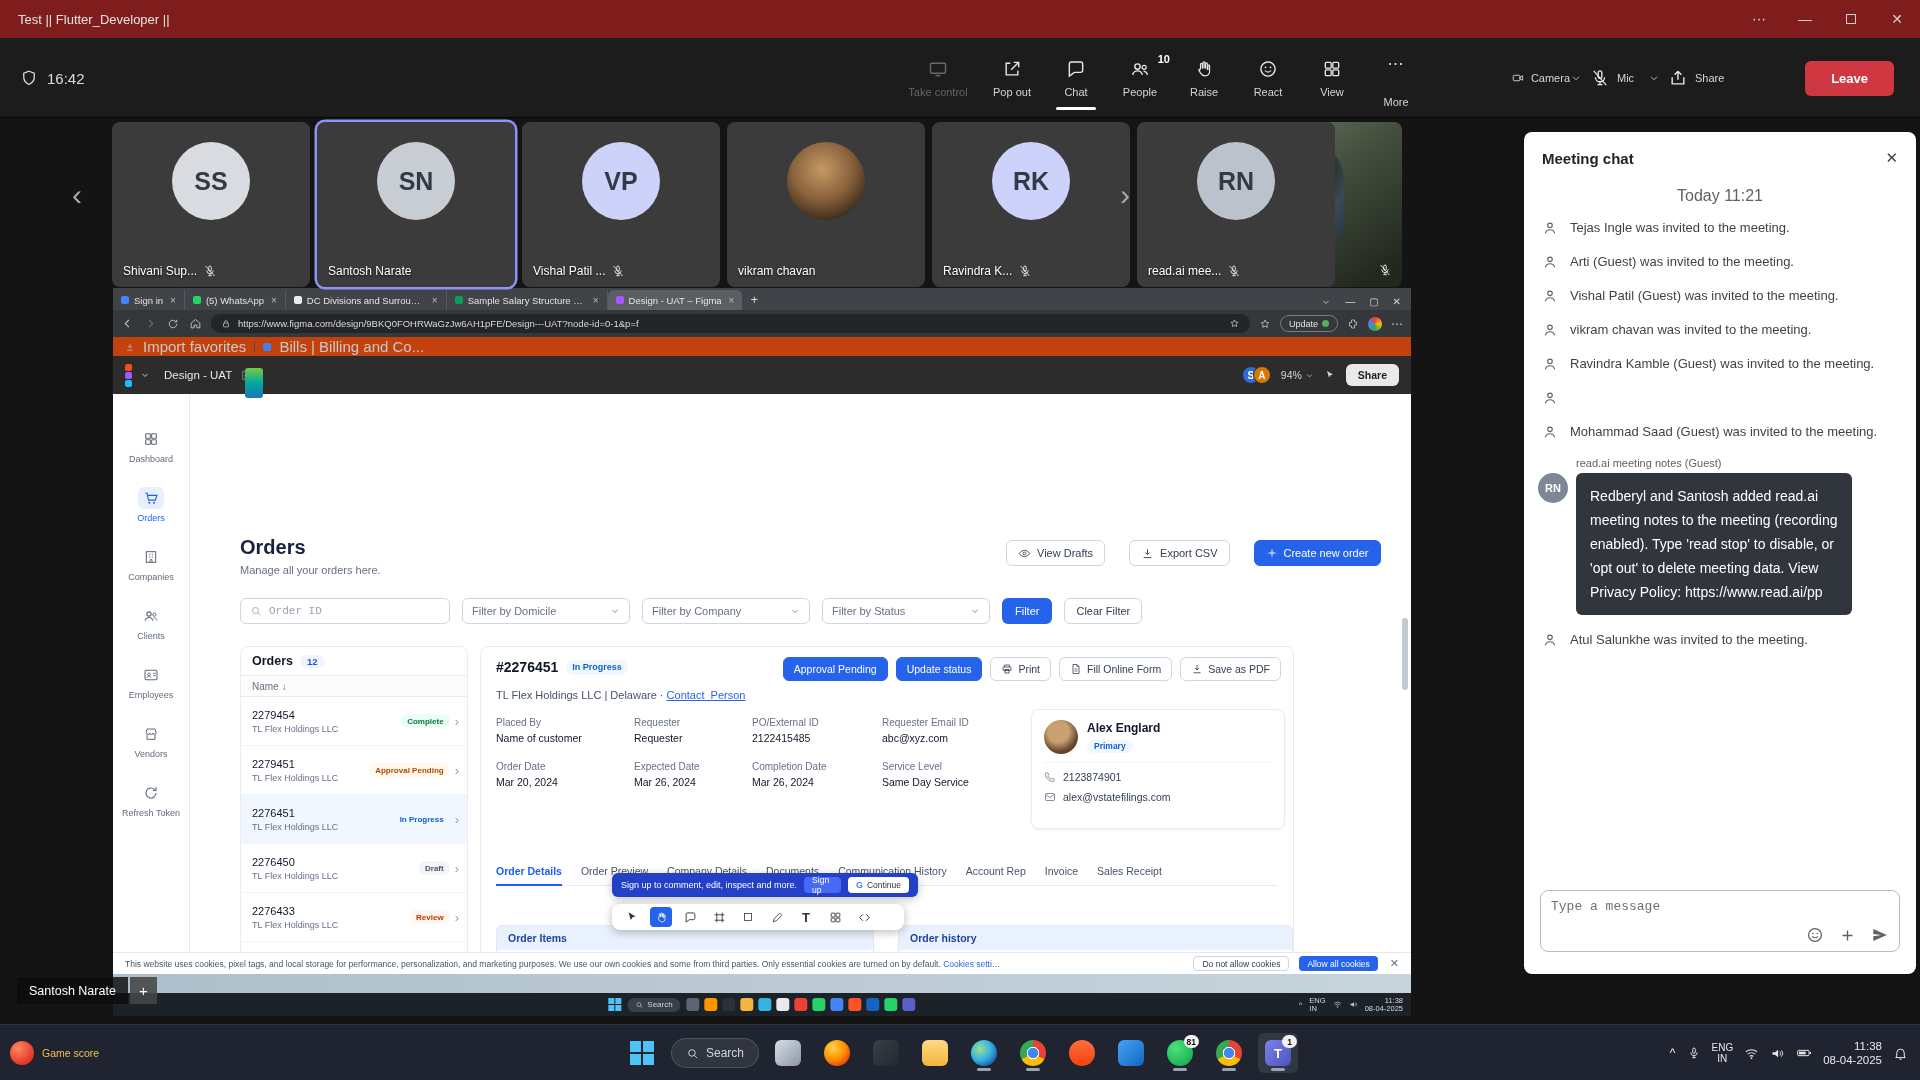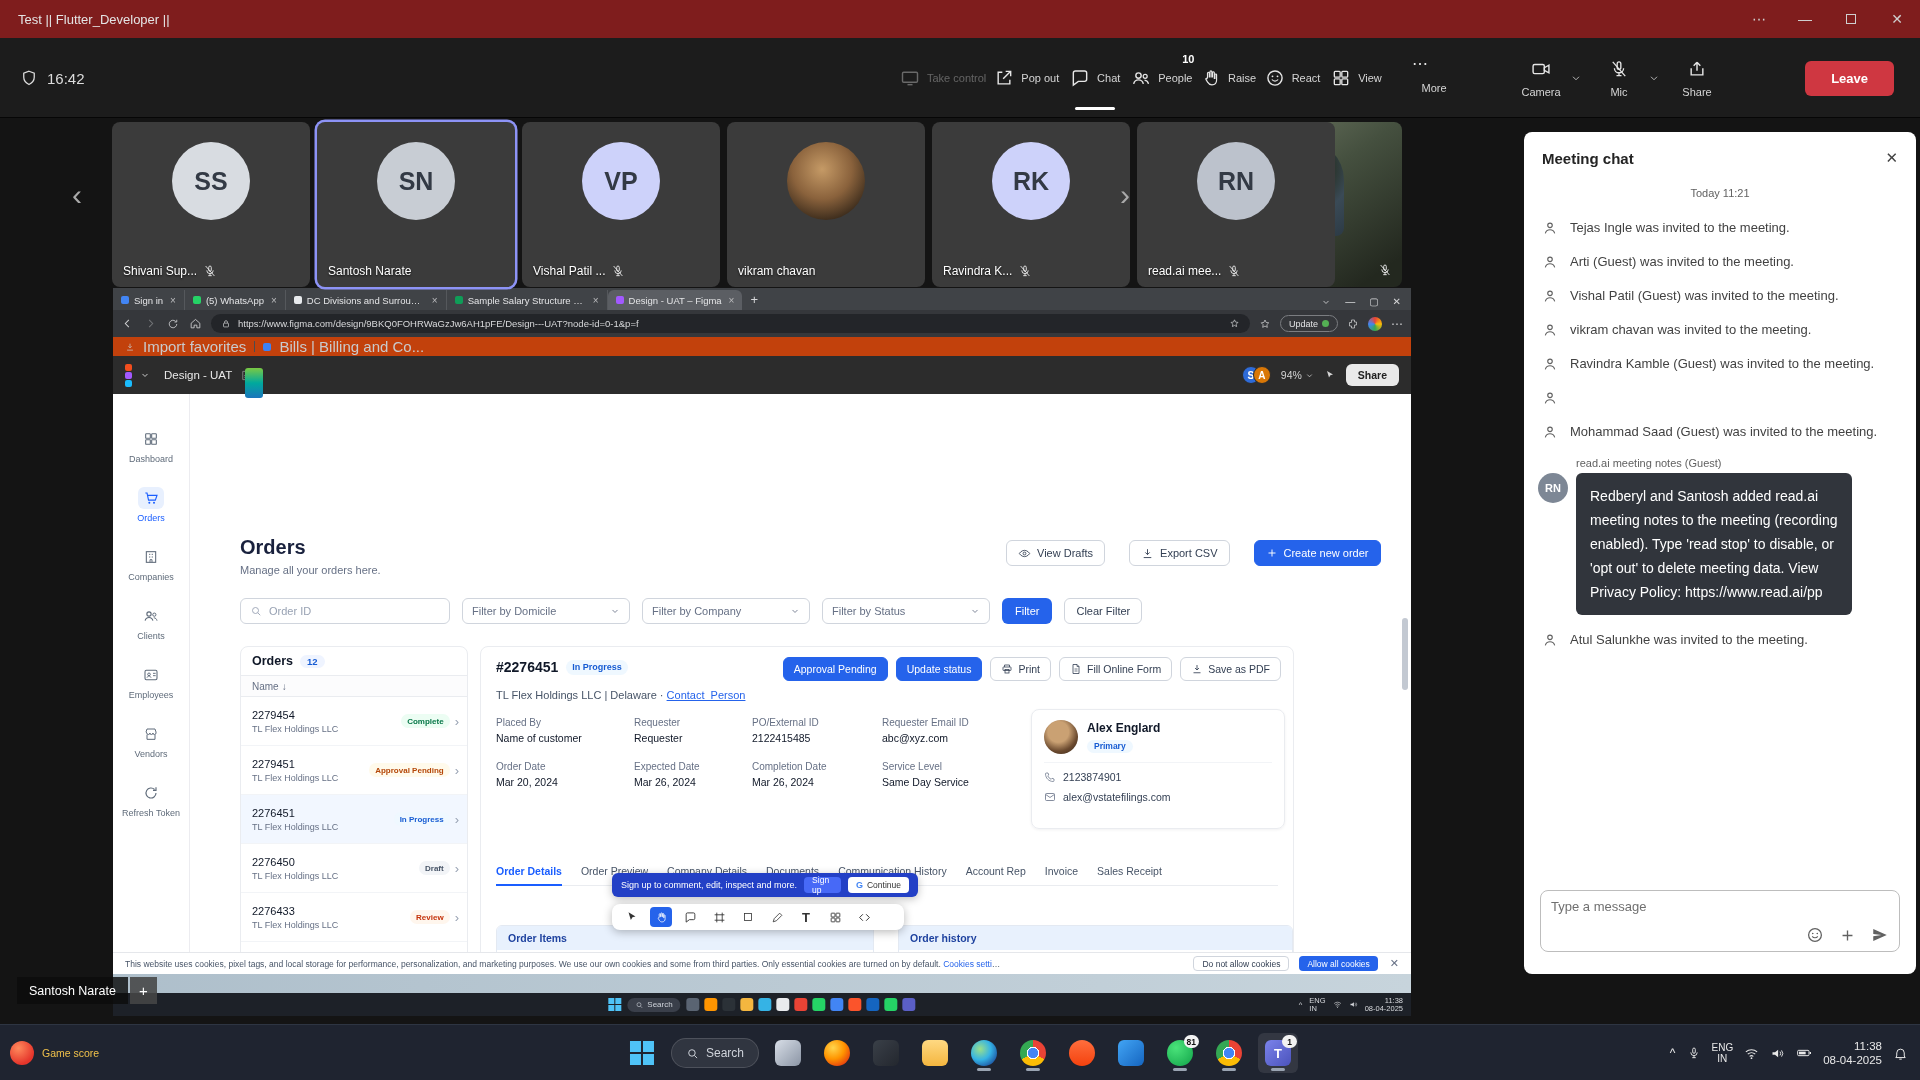--- a/index.html
+++ b/index.html
@@ -1,39 +1,39 @@
 <!DOCTYPE html>
 <html><head>
 <meta charset="utf-8">
 <style>
 *{margin:0;padding:0;box-sizing:border-box}
 html,body{width:1920px;height:1080px;overflow:hidden;background:#101010;font-family:"Liberation Sans",sans-serif}
 .app{position:relative;width:1920px;height:1080px;background:#141414;overflow:hidden}
 svg{display:block}
 button{font-family:inherit;border:none;background:none;cursor:pointer}
-input{font-family:Liberation Sans, sans-serif;outline:none}
+input{font-family:Liberation Mono, monospace;outline:none}
 
 
 .titlebar{position:absolute;top:0;left:0;right:0;height:38px;background:#7f1d1d;display:flex;align-items:center;color:#e4e4e4;z-index:30}
 .tb-title{margin-left:18px;font-size:13px}
 .tb-controls{margin-left:auto;display:flex;height:100%}
 .wbtn{width:46px;display:flex;align-items:center;justify-content:center;color:#cfcfcf;font-size:14px}
 .wbtn .maxbox{width:10px;height:10px;border:1.3px solid #cfcfcf}
 
 
 .meetbar{position:absolute;top:38px;left:0;right:0;height:80px;background:#1c1c1c;border-bottom:1px solid #060606;z-index:29}
 .timer{position:absolute;left:20px;top:0;height:80px;display:flex;align-items:center;gap:9px;color:#dcdcdc;font-size:15px}
 .actions{position:absolute;left:896px;top:0;height:80px;display:flex}
-.abtn{min-width:64px;padding:0 4px;height:80px;display:flex;align-items:center;justify-content:center;gap:7px;color:#e6e6e6;position:relative}
+.abtn{min-width:64px;padding:0 4px;height:80px;display:flex;flex-direction:column;align-items:center;justify-content:center;gap:7px;color:#e6e6e6;position:relative}
 .abtn .lbl{font-size:11px;color:#d5d5d5;white-space:nowrap}
 .abtn.active:after{content:"";position:absolute;bottom:8px;left:50%;transform:translateX(-50%);width:40px;height:3px;background:#fff;border-radius:2px}
 .abtn.disabled{opacity:.38}
 .abtn .cnt{position:absolute;top:15px;right:2px;font-size:11px;font-weight:700;color:#fff}
 .devices{position:absolute;left:1512px;top:0;height:80px;display:flex;align-items:center}
-.dvc{display:flex;flex-direction:column;align-items:center;gap:7px;color:#e6e6e6;width:58px}
+.dvc{display:flex;flex-direction:row;align-items:center;gap:7px;color:#e6e6e6;width:58px}
 .dvc .lbl{font-size:11px;color:#d5d5d5}
 .dvchev{color:#b5b5b5;margin:0 8px 0 0}
 .leave{position:absolute;right:26px;top:23px;height:35px;padding:0 26px;background:#cf3741;color:#fff;font-size:13px;font-weight:700;border-radius:6px}
 
 
 .stripchev{position:absolute;top:178px;color:#a9a9a9;font-size:30px;z-index:5;cursor:pointer}
 .tilesrow{position:absolute;left:112px;top:122px;display:flex;gap:7px;z-index:4}
 .vtile{width:198px;height:165px;background:#3b3b3b;border-radius:8px;position:relative;flex:none}
 .vtile.active{box-shadow:0 0 0 2.5px #8d93f6}
 .pavatar{position:absolute;left:50%;top:20px;transform:translateX(-50%);width:78px;height:78px;border-radius:50%;display:flex;align-items:center;justify-content:center;font-size:25px;font-weight:700;color:#333a45;background:#c8cdd4}
@@ -173,21 +173,21 @@
 
 .presenter{position:absolute;left:17px;top:977px;display:flex;z-index:10}
 .presenter .pl{background:rgba(12,12,12,.82);color:#fff;font-size:12.5px;display:flex;align-items:center;padding:0 12px;height:27px}
 .presenter .pp{width:27px;height:27px;margin-left:2px;background:rgba(70,70,70,.88);color:#fff;display:flex;align-items:center;justify-content:center;font-size:15px}
 
 
 .chat{position:absolute;left:1524px;top:132px;width:392px;height:842px;background:#fff;border-radius:8px;z-index:20;overflow:hidden}
 .chat-h{display:flex;align-items:center;padding:17px 18px 10px}
 .chat-h .t{font-size:15px;font-weight:700;color:#242424}
 .chat-x{margin-left:auto;color:#424242;font-size:15px;cursor:pointer}
-.divider{text-align:center;font-size:11px;color:#616161;margin:10px 0 20px}
+.divider{text-align:center;font-size:16px;color:#616161;margin:10px 0 14px}
 .cev{display:flex;gap:12px;padding:0 18px;margin-bottom:17px;align-items:flex-start}
 .cev svg{flex:none;margin-top:1px;color:#616161}
 .cev .cev-t{font-size:13px;color:#424242;line-height:17px}
 .sender{font-size:11px;color:#616161;margin:2px 0 4px 52px}
 .mrow{display:flex;gap:8px;padding:0 14px}
 .mav{width:30px;height:30px;border-radius:50%;background:#7d8795;color:#fff;font-size:11px;font-weight:700;display:flex;align-items:center;justify-content:center;flex:none}
 .mbubble{width:276px;background:#31353c;color:#fff;font-size:14px;line-height:24px;padding:11px 14px;border-radius:6px}
 .postev{margin-top:16px}
 .cinput{position:absolute;left:16px;right:16px;bottom:22px;height:62px;border:1px solid #bdbdbd;border-radius:8px}
 .msg-in{position:absolute;left:10px;top:8px;right:10px;border:none;font-size:13px;color:#424242}

